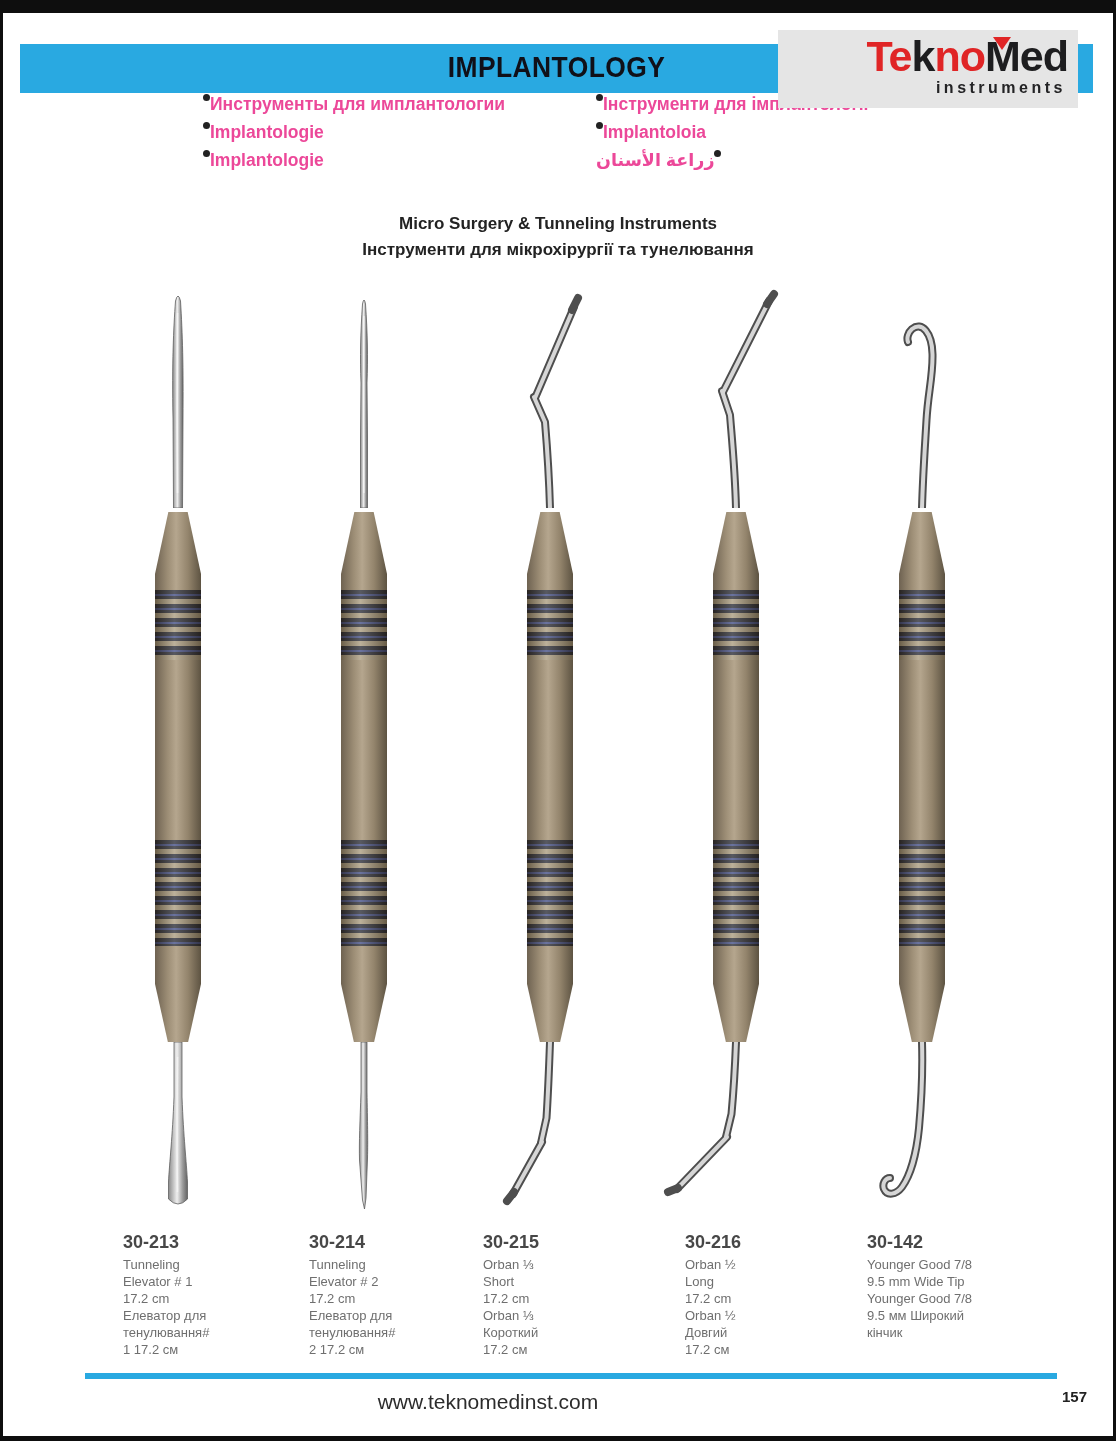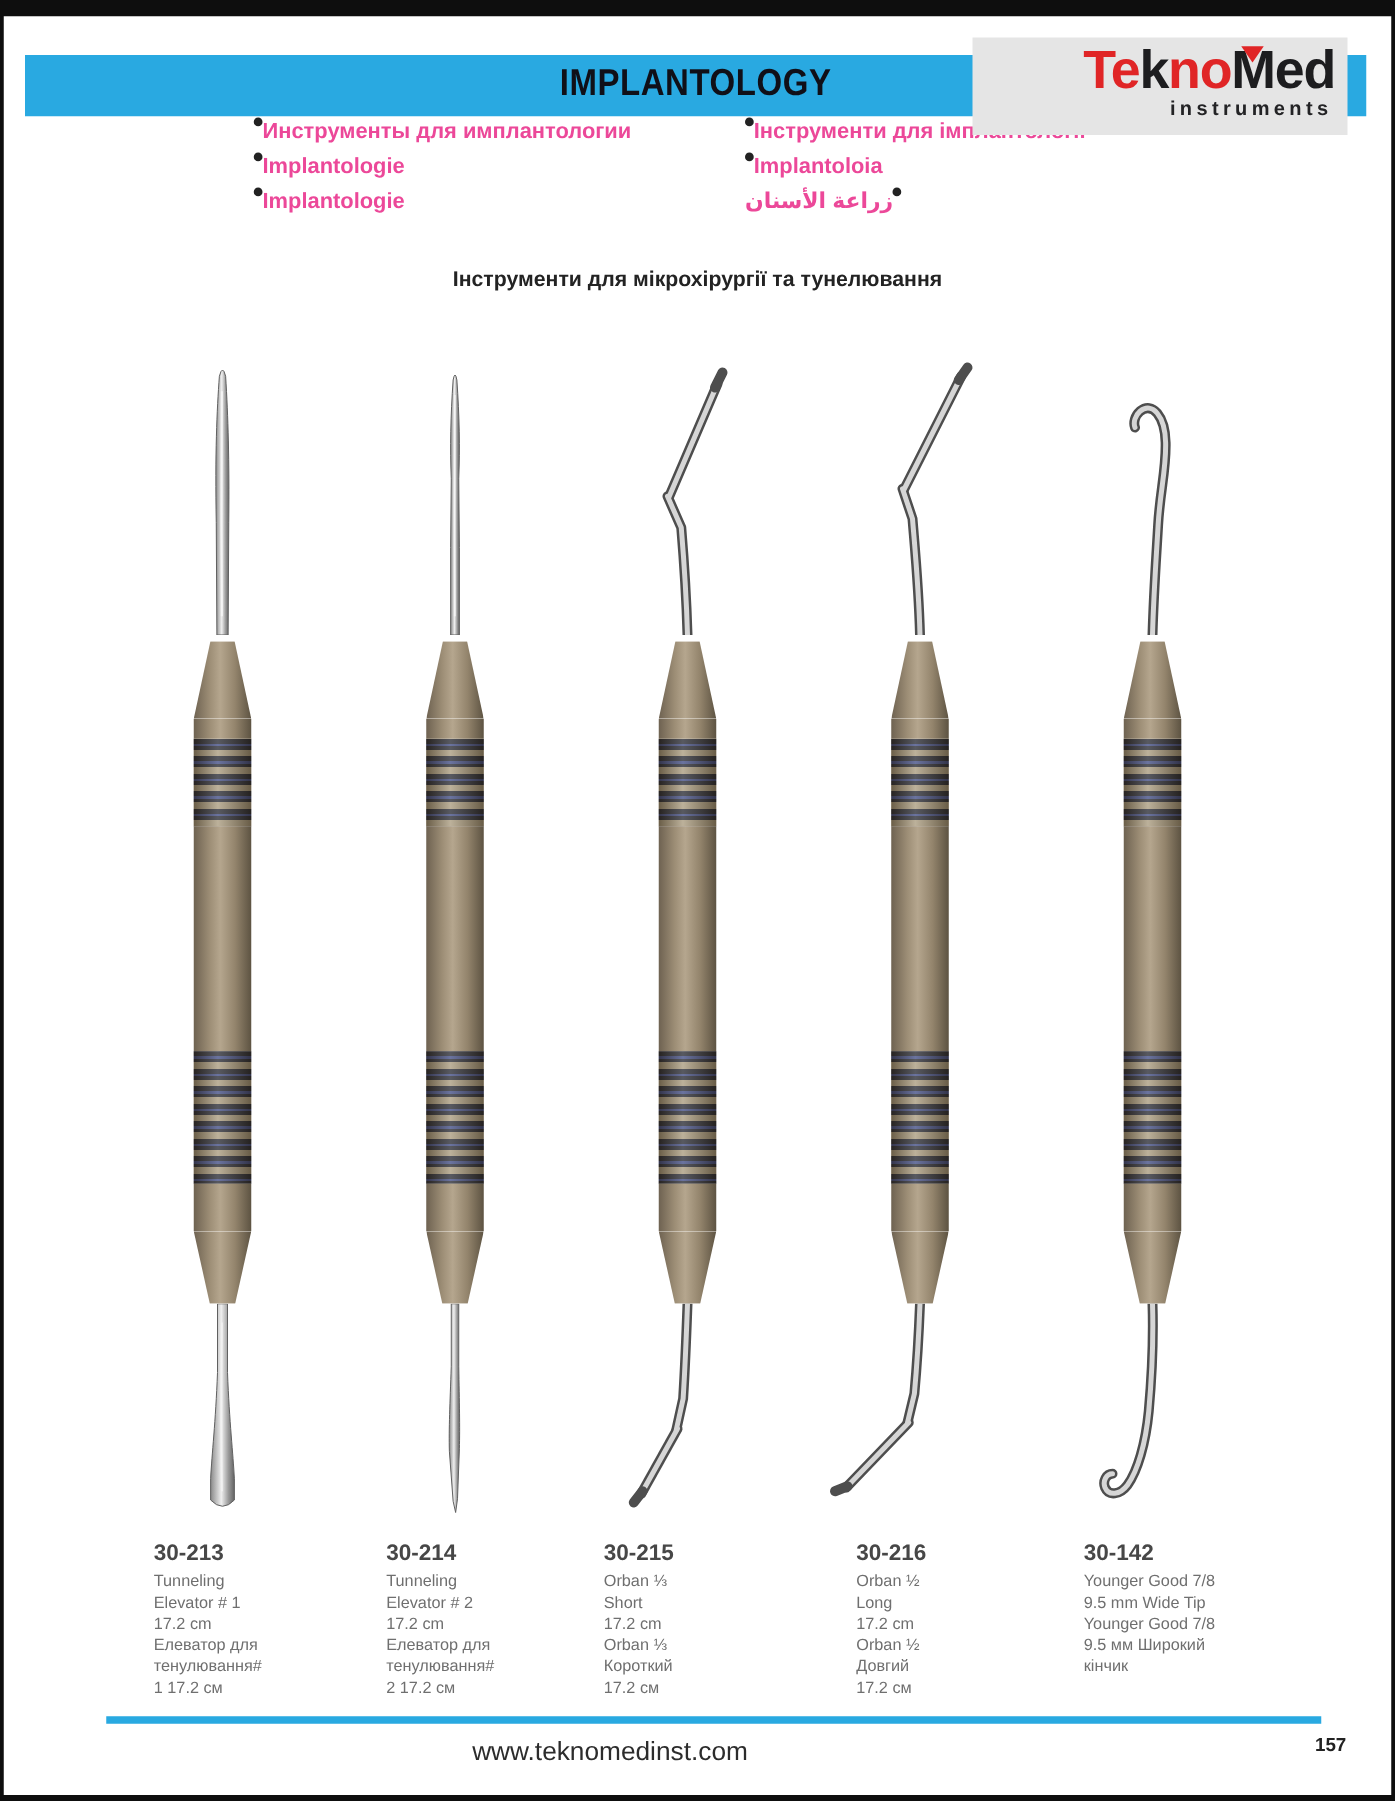--- a/index.html
+++ b/index.html
@@ -61,21 +61,21 @@
   .desc-col{width:186px;flex:0 0 auto;box-sizing:border-box;padding-left:38px;}
   .desc-col:nth-child(3){padding-left:26px;}
   .desc-col:nth-child(4){padding-left:42px;}
   .pcode{font-size:18px;font-weight:bold;color:#474747;margin-bottom:3px;}
   .plines{font-size:13px;color:#6f6f6f;line-height:17px;white-space:pre-line;}
 
   
   .footrule{position:absolute;top:1373px;left:85px;width:972px;height:6px;background:#29a9e1;}
   .website{position:absolute;top:1390px;left:0;width:976px;text-align:center;
            font-size:21px;color:#2c2c2c;}
-  .pagenum{position:absolute;top:1388px;right:39px;font-size:15px;font-weight:bold;color:#222;}
+  .pagenum{position:absolute;top:1388px;right:29px;font-size:15px;font-weight:bold;color:#222;}
 </style>
 </head>
 <body>
 
 <svg width="0" height="0" style="position:absolute" aria-hidden="true">
   <defs>
     <linearGradient id="metalH" x1="0" y1="0" x2="1" y2="0">
       <stop offset="0" stop-color="#8a8a8a"></stop>
       <stop offset="0.45" stop-color="#efefef"></stop>
       <stop offset="0.75" stop-color="#9a9a9a"></stop>
@@ -118,20 +118,21 @@
         <span class="dot"></span>
         <span>Implantoloia</span>
       </li>
     <li class="rtl">
         <span class="dot"></span>
         <span>زراعة الأسنان</span>
       </li>
   </ul>
 
   <div class="section">
+    <div>Micro Surgery &amp; Tunneling Instruments</div>
     <div>Інструменти для мікрохірургії та тунелювання</div>
   </div>
 
   <div class="irow">
 
     <div class="icol">
       <svg width="186" height="220">
         <path d="M88.5,220 L88,130 C87,75 88.5,40 90.5,13 Q93,3 95.5,13 C97.5,45 98.5,80 98,130 L97.5,220 Z" fill="url(#metalH)" stroke="#606060" stroke-width="0.8"></path>
         <path d="M92.5,205 C92,150 92,60 92.5,25" stroke="#f5f5f5" stroke-width="1.6" fill="none"></path>
       </svg>

